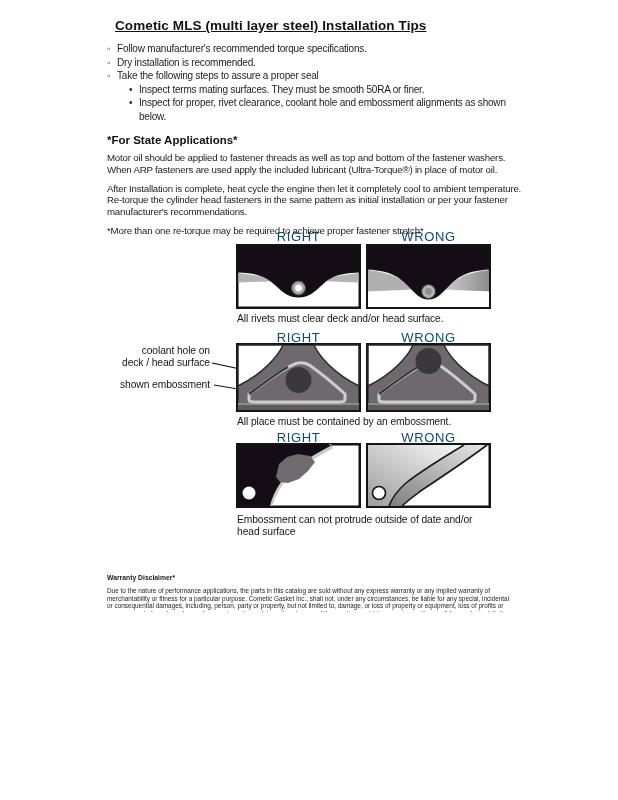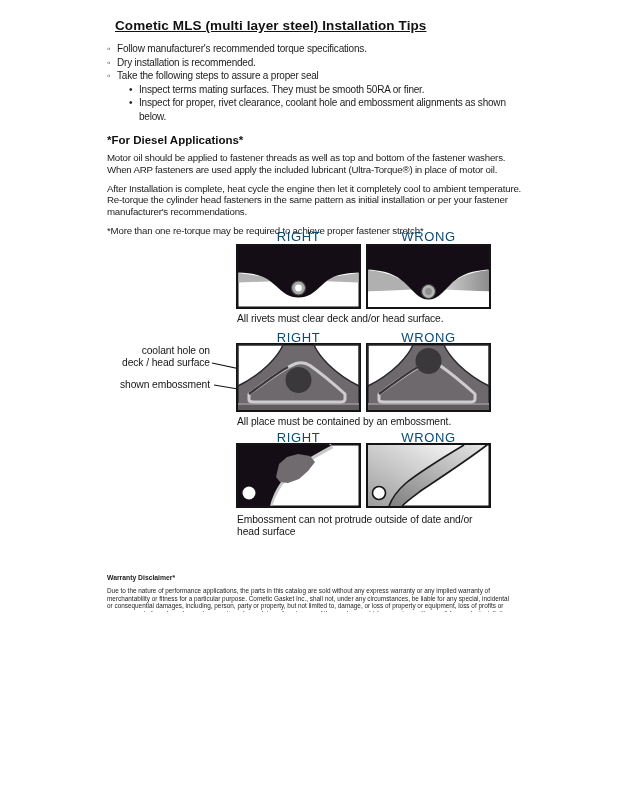--- a/index.html
+++ b/index.html
@@ -60,21 +60,21 @@
     <h1 class="title">Cometic MLS (multi layer steel) Installation Tips</h1>
     <ul class="tips">
       <li>Follow manufacturer's recommended torque specifications.</li>
       <li>Dry installation is recommended.</li>
       <li>Take the following steps to assure a proper seal</li>
     </ul>
     <ul class="subtips">
       <li>Inspect terms mating surfaces.  They must be smooth 50RA or finer.</li>
       <li>Inspect for proper, rivet clearance, coolant hole and embossment alignments as shown below.</li>
     </ul>
-    <h2 class="diesel-heading">*For Diesel Applications*</h2>
+    <h2 class="diesel-heading">*For State Applications*</h2>
     <p class="diesel-p">Motor oil should be applied to fastener threads as well as top and bottom of the fastener washers. When ARP fasteners are used apply the included lubricant (Ultra-Torque®) in place of motor oil.</p>
     <p class="diesel-p">After Installation is complete, heat cycle the engine then let it completely cool to ambient temperature. Re-torque the cylinder head fasteners in the same pattern as initial installation or per your fastener manufacturer's recommendations.</p>
     <p class="diesel-p">*More than one re-torque may be required to achieve proper fastener stretch*</p>
   </div>
 
   <div class="dg-label" style="left:236px; top:229px;">RIGHT</div>
   <div class="dg-label" style="left:366px; top:229px;">WRONG</div>
 
   <div class="dg-box" style="left:236px; top:244px;">
     <svg viewBox="0 0 125 65">

